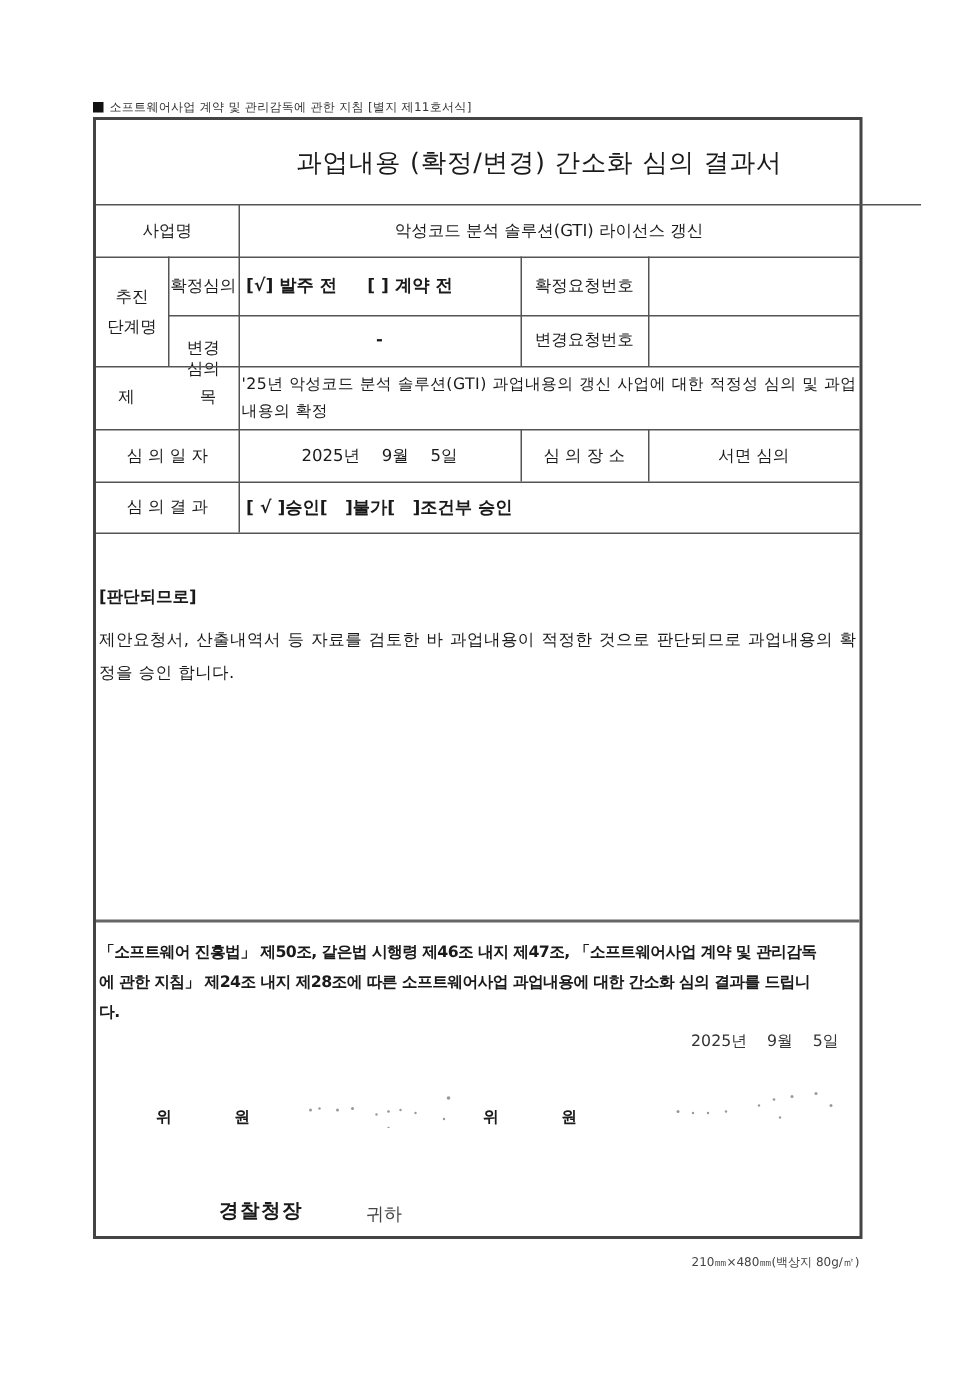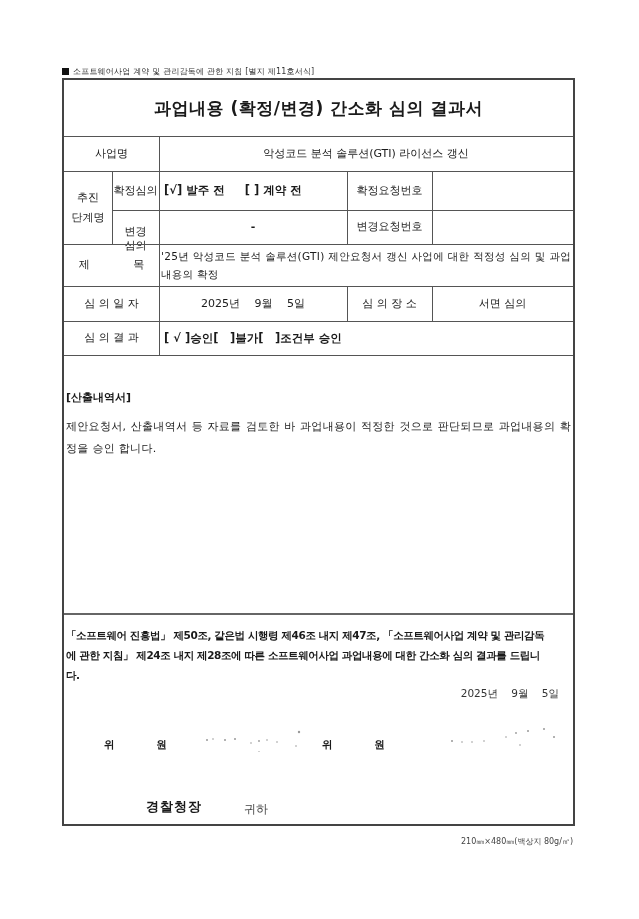--- a/index.html
+++ b/index.html
@@ -1,20 +1,20 @@
 <!DOCTYPE html>
 <html><head>
 <meta charset="utf-8">
 <style>
   html, body { margin: 0; padding: 0; background: #ffffff; }
   body { width: 639px; height: 919px; position: relative; font-family: "DejaVu Sans", "Liberation Sans", sans-serif; color: #1a1a1a; overflow: hidden; }
   .form-caption { position: absolute; left: 62px; top: 66px; font-size: 8px; color: #333; letter-spacing: 0.2px; }
   .form-caption .sq { display: inline-block; width: 7px; height: 7px; background: #111; margin-right: 4px; vertical-align: -1px; }
   .frame { position: absolute; left: 62px; top: 78px; width: 509px; height: 744px; border: 2px solid #444; box-sizing: content-box; }
-  .title { position: absolute; left: 0; top: 0; width: 509px; height: 56px; display: flex; align-items: center; justify-content: center; font-size: 17px; font-weight: bold; letter-spacing: 0.5px; border-bottom: 1px solid #555; }
+  .title { position: absolute; left: 0; top: 0; width: 509px; height: 56px; display: flex; align-items: center; justify-content: center; font-size: 17px; font-weight: normal; letter-spacing: 0.5px; border-bottom: 1px solid #555; padding-left: 41px; }
   .cell { position: absolute; box-sizing: border-box; display: flex; align-items: center; justify-content: center; font-size: 11px; text-align: center; line-height: 1.25; }
   .hline { position: absolute; height: 0; border-top: 1px solid #555; }
   .vline { position: absolute; width: 0; border-left: 1px solid #555; }
   .thick { border-top: 2px solid #666; }
   .bold { font-weight: bold; }
   .left { justify-content: flex-start; text-align: left; }
   .comments-head { position: absolute; left: 2px; top: 388px; font-size: 11px; font-weight: bold; }
   .comments-body { position: absolute; left: 2px; top: 412px; width: 505px; font-size: 11px; line-height: 22px; letter-spacing: 0.3px; text-align: justify; }
   .legal { position: absolute; left: 2px; top: 545px; width: 480px; font-size: 10.5px; font-weight: bold; line-height: 20px; letter-spacing: -0.4px; }
   .legal-date { position: absolute; right: 14px; top: 607px; font-size: 10.5px; color: #333; word-spacing: 10px; }
@@ -51,21 +51,21 @@
 
   <div class="cell" style="left:48px;top:142px;width:47px;height:34px;flex-direction:column;">
     <span>변경</span>
     <span>심의</span>
   </div>
   <div class="cell bold" style="left:95px;top:130px;width:188px;height:34px;">-</div>
   <div class="cell" style="left:283px;top:130px;width:85px;height:34px;">변경요청번호</div>
   <div class="cell" style="left:368px;top:130px;width:141px;height:34px;"></div>
 
   <div class="cell" style="left:0;top:164px;width:95px;height:42px;word-spacing:40px;">제 목</div>
-  <div class="cell left" style="left:97px;top:164px;width:410px;height:42px;align-items:center;font-size:10.5px;letter-spacing:0.3px;line-height:18px;text-align:justify;">'25년 악성코드 분석 솔루션(GTI) 제안요청서 갱신 사업에 대한 적정성 심의 및 과업 내용의 확정</div>
+  <div class="cell left" style="left:97px;top:164px;width:410px;height:42px;align-items:center;font-size:10.5px;letter-spacing:0.3px;line-height:18px;text-align:justify;">'25년 악성코드 분석 솔루션(GTI) 과업내용의 갱신 사업에 대한 적정성 심의 및 과업 내용의 확정</div>
 
   <div class="cell" style="left:0;top:206px;width:95px;height:35px;">심 의 일 자</div>
   <div class="cell" style="left:95px;top:206px;width:188px;height:35px;white-space:pre;">2025년　 9월　 5일</div>
   <div class="cell" style="left:283px;top:206px;width:85px;height:35px;">심 의 장 소</div>
   <div class="cell" style="left:368px;top:206px;width:141px;height:35px;">서면 심의</div>
 
   <div class="cell" style="left:0;top:241px;width:95px;height:34px;">심 의 결 과</div>
   <div class="cell bold left" style="left:100px;top:241px;width:400px;height:34px;font-size:11.5px;white-space:pre;">
     <span>[ √ ]</span> <span>승인</span>        <span>[　]</span> <span>불가</span>        <span>[　]</span> <span>조건부 승인</span>
   </div>
@@ -76,21 +76,21 @@
   <div class="hline" style="left:0;top:206px;width:509px;"></div>
   <div class="hline" style="left:0;top:241px;width:509px;"></div>
   <div class="hline" style="left:0;top:275px;width:509px;"></div>
   <div class="vline" style="left:95px;top:56px;height:219px;"></div>
   <div class="vline" style="left:48px;top:91px;height:73px;"></div>
   <div class="vline" style="left:283px;top:91px;height:73px;"></div>
   <div class="vline" style="left:368px;top:91px;height:73px;"></div>
   <div class="vline" style="left:283px;top:206px;height:35px;"></div>
   <div class="vline" style="left:368px;top:206px;height:35px;"></div>
 
-  <div class="comments-head" style="top:310px;">[산출내역서]</div>
+  <div class="comments-head" style="top:310px;">[판단되므로]</div>
   <div class="comments-body" style="top:336px;">제안요청서, 산출내역서 등 자료를 검토한 바 과업내용이 적정한 것으로 판단되므로 과업내용의 확정을 승인 합니다.</div>
 
   <div class="hline thick" style="left:0;top:533px;width:509px;"></div>
 
   <div class="legal">「소프트웨어 진흥법」 제50조, 같은법 시행령 제46조 내지 제47조, 「소프트웨어사업 계약 및 관리감독에 관한 지침」 제24조 내지 제28조에 따른 소프트웨어사업 과업내용에 대한 간소화 심의 결과를 드립니다.</div>
   <div class="legal-date">2025년 9월 5일</div>
 
   <div class="member-label" style="left:40px;top:658px;">위 원</div>
   <svg class="signature" style="left:135px;top:648px;" width="120" height="30">
     <g fill="#999">

